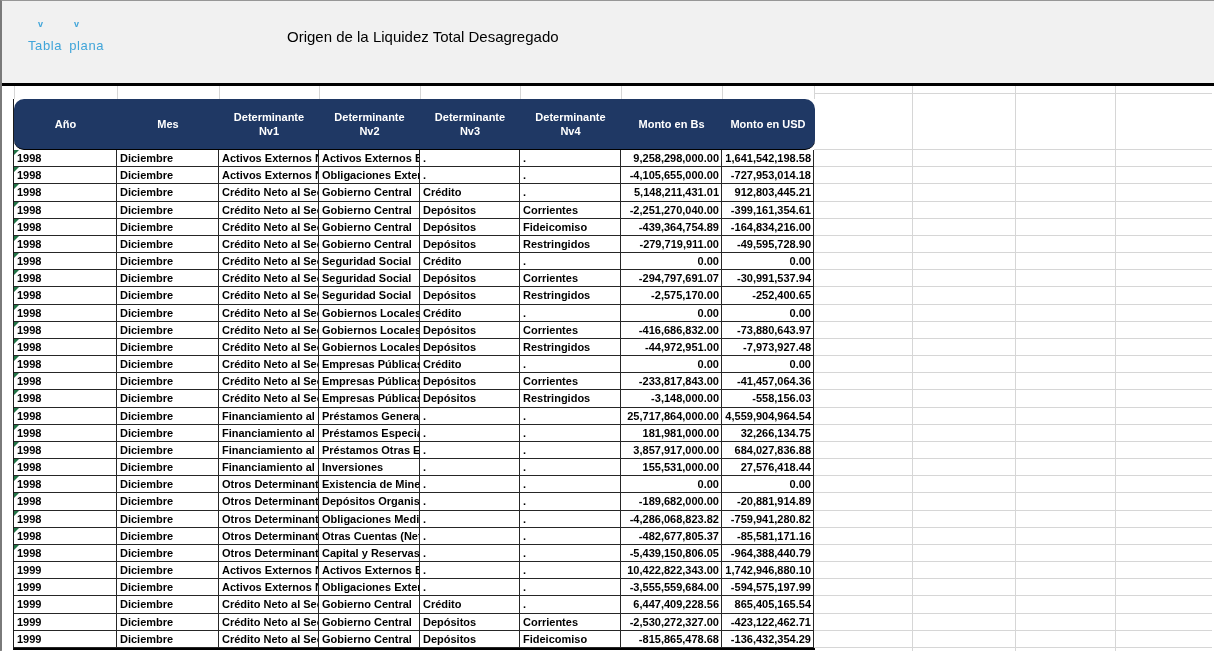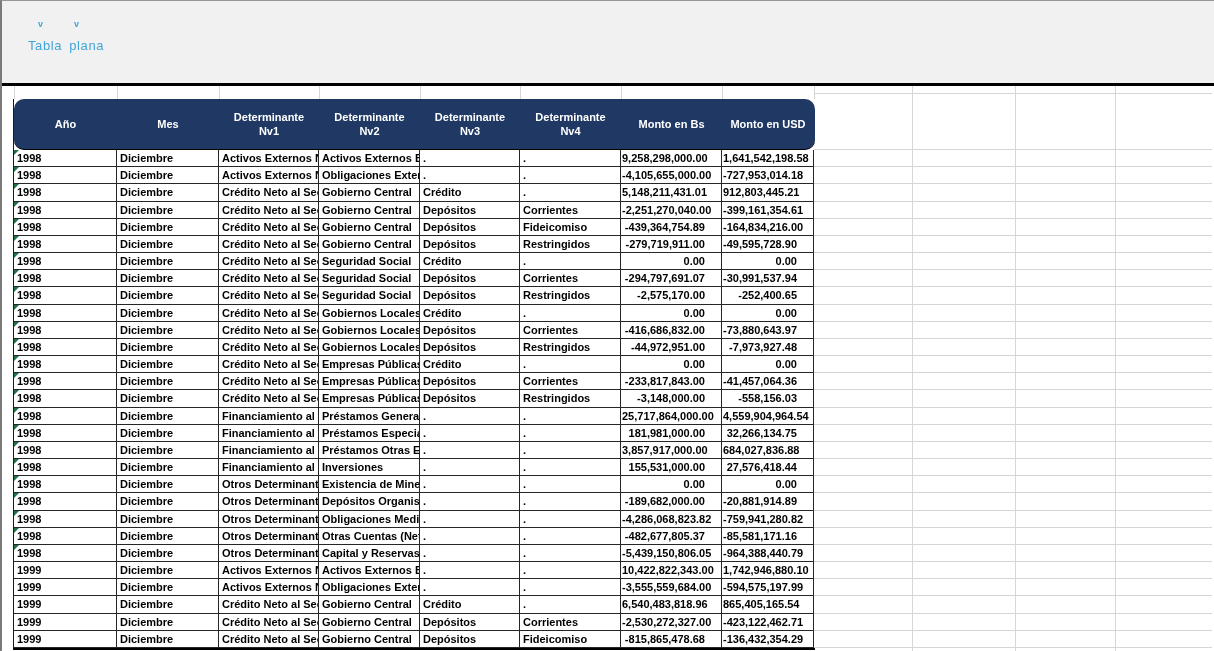--- a/index.html
+++ b/index.html
@@ -33,37 +33,38 @@
   .hcell{text-align:center;line-height:14px;}
   .tbody{
     display:grid;grid-template-columns:103px 102px 100px 101px 100px 101px 101px 92px;
     grid-auto-rows:17.172px;font-size:11px;color:#000;font-weight:bold;
   }
   .cell{
     box-sizing:border-box;border-right:1px solid #262626;border-bottom:1px solid #262626;
     padding:1px 2px 0 3px;white-space:nowrap;overflow:hidden;position:relative;
     line-height:15px;background:#fff;
   }
-  .cell.num{text-align:right;padding-left:1px;padding-right:16px;}
+  .cell.num{text-align:right;padding-left:1px;padding-right:2px;}
   .cell.flag::before{
     content:"";position:absolute;left:0;top:0;width:0;height:0;
     border-top:5px solid var(--flag-green);border-right:5px solid transparent;
   }
 </style>
 </head>
 <body style="--header-bg: #1F3864; --logo-navy: #1F3864; --logo-accent: #41A5D9; --flag-green: #217346; --grid-line: #d6d6d6;">
 
 <div class="screen">
 
   <div class="topbar">
     <div class="logo-block">
       <span class="logo-tick tick1">v</span>
       <span class="logo-tick tick2">v</span>
       <div class="logo-sub">Tabla plana</div>
     </div>
+    <div class="sheet-title">Origen de la Liquidez Total Desagregado</div>
   </div>
 
   <div class="blackline"></div>
 
   <div class="sheet" id="sheet">
     <div class="tbl">
       <div class="thead" id="thead">
           <div class="hcell">
             <div>Año</div>
           </div>
@@ -301,21 +302,21 @@
           <div class="cell">.</div>
           <div class="cell">.</div>
           <div class="cell num">-3,555,559,684.00</div>
           <div class="cell num">-594,575,197.99</div>
           <div class="cell">1999</div>
           <div class="cell">Diciembre</div>
           <div class="cell">Crédito Neto al Secto</div>
           <div class="cell">Gobierno Central</div>
           <div class="cell">Crédito</div>
           <div class="cell">.</div>
-          <div class="cell num">6,540,483,818.96</div>
+          <div class="cell num">6,447,409,228.56</div>
           <div class="cell num">865,405,165.54</div>
           <div class="cell">1999</div>
           <div class="cell">Diciembre</div>
           <div class="cell">Crédito Neto al Secto</div>
           <div class="cell">Gobierno Central</div>
           <div class="cell">Depósitos</div>
           <div class="cell">Corrientes</div>
           <div class="cell num">-2,530,272,327.00</div>
           <div class="cell num">-423,122,462.71</div>
           <div class="cell">1999</div>

